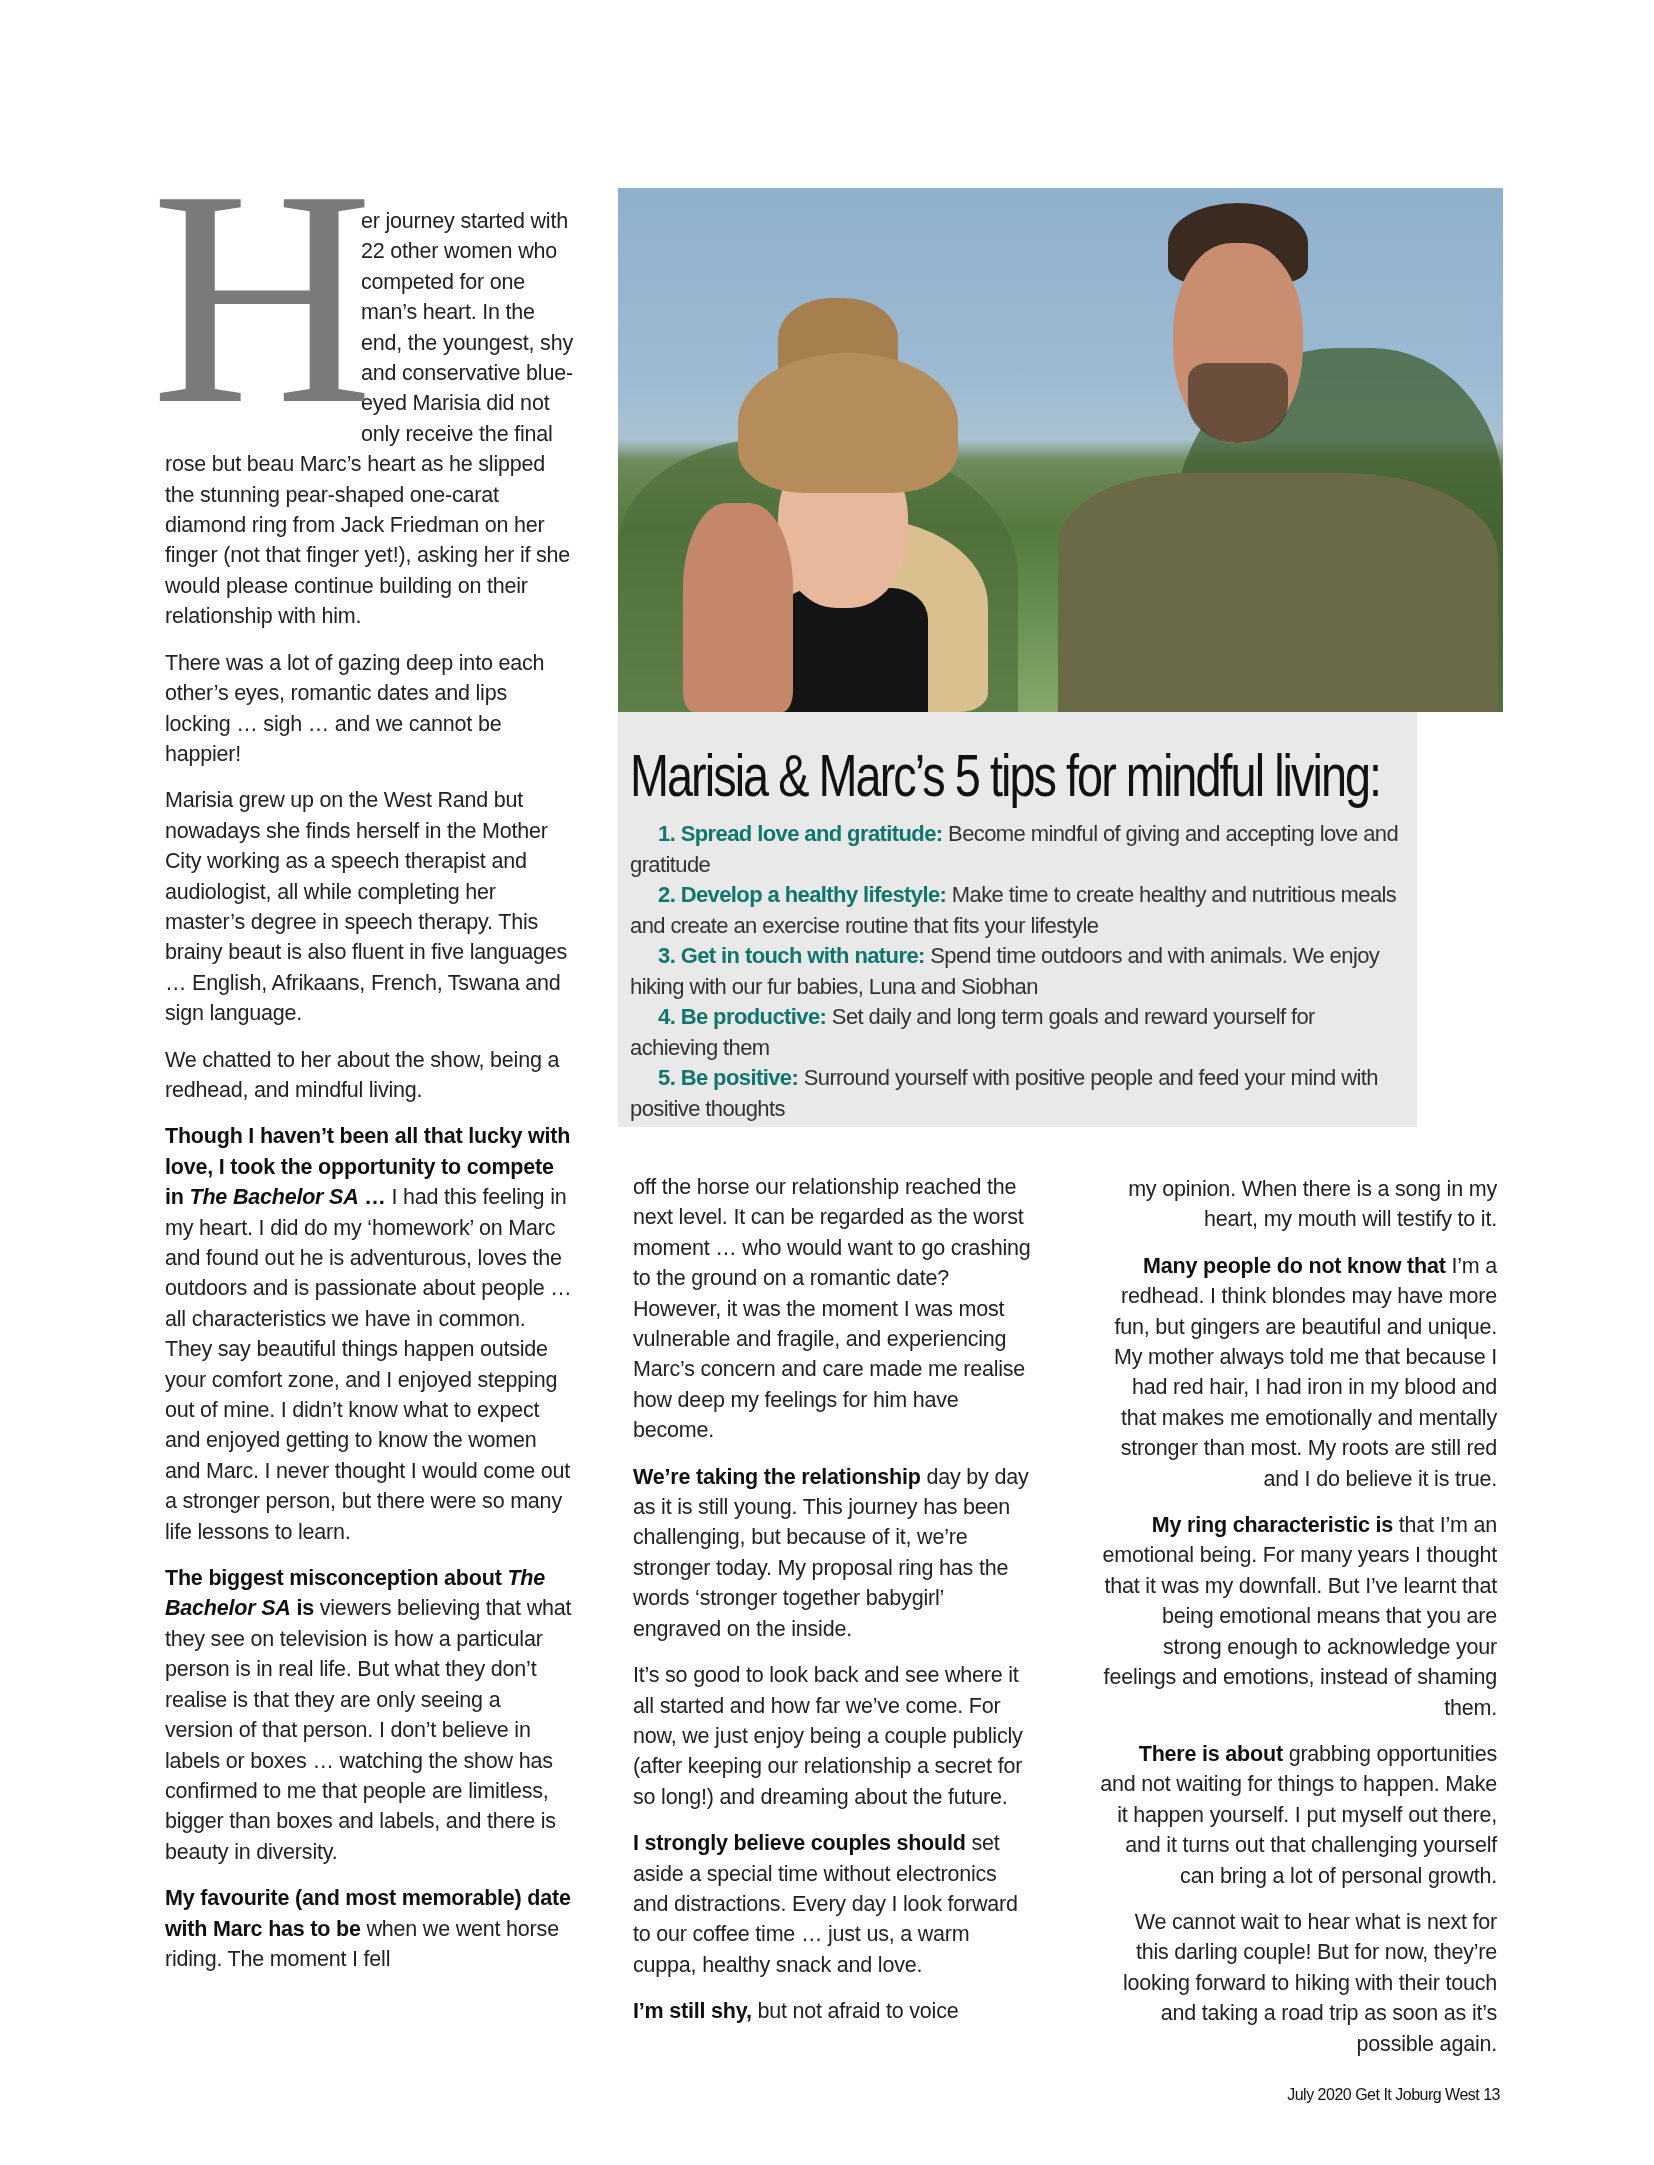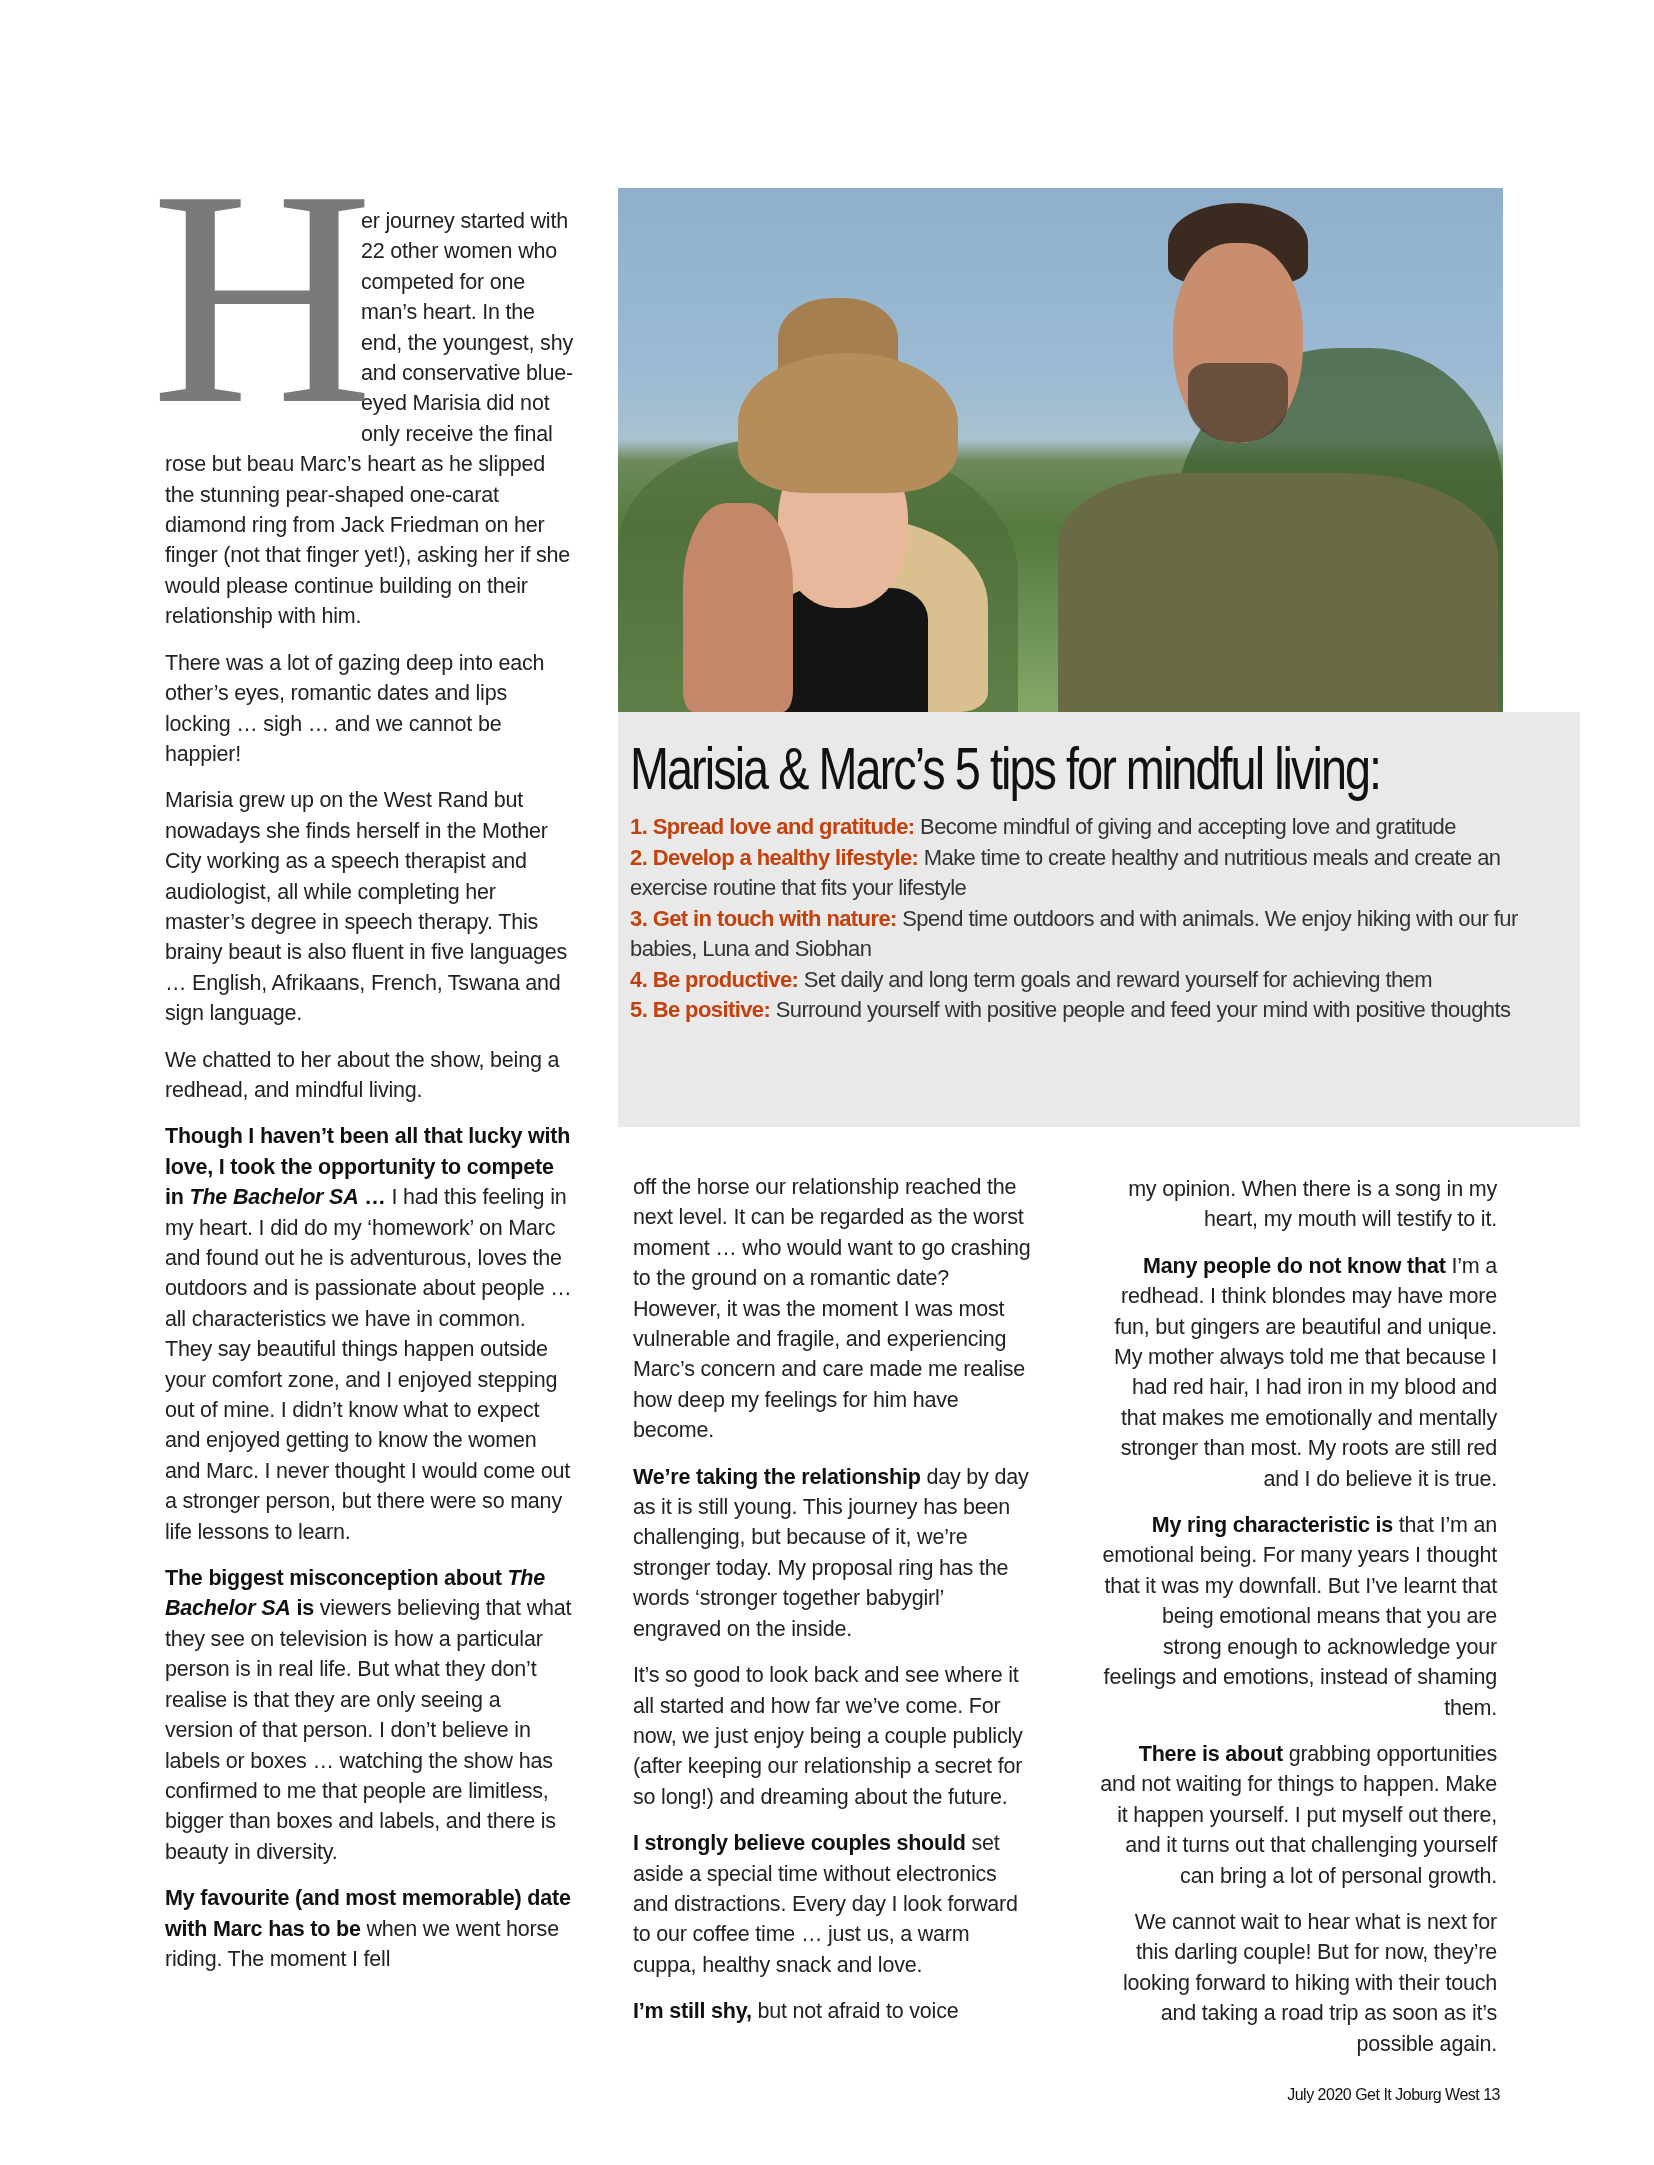--- a/index.html
+++ b/index.html
@@ -20,25 +20,25 @@
   .photo .woman-hair { position:absolute; left:90px; top:330px; width:280px; height:194px; background:#d9c08e; border-radius:45% 45% 10% 10%; }
   .photo .woman-face { position:absolute; left:160px; top:250px; width:130px; height:170px; background:#e8b89c; border-radius:48% 48% 45% 45%; }
   .photo .hat { position:absolute; left:120px; top:165px; width:220px; height:140px; background:#b58d5a; border-radius:50% 50% 30% 30%; }
   .photo .hat-top { position:absolute; left:160px; top:110px; width:120px; height:90px; background:#a67f4e; border-radius:45% 45% 10% 10%; }
   .photo .woman-top { position:absolute; left:160px; top:400px; width:150px; height:124px; background:#141414; border-radius:25% 25% 0 0; }
   .photo .man-shirt { position:absolute; left:440px; top:285px; width:440px; height:239px; background:#6b6a47; border-radius:30% 35% 0 0; }
   .photo .man-face { position:absolute; left:555px; top:55px; width:130px; height:200px; background:#c98e6f; border-radius:45% 45% 48% 48%; }
   .photo .man-hair { position:absolute; left:550px; top:15px; width:140px; height:80px; background:#3a2a1f; border-radius:50% 50% 20% 20%; }
   .photo .man-beard { position:absolute; left:570px; top:175px; width:100px; height:80px; background:#4a3a2c; border-radius:20% 20% 50% 50%; opacity:.75; }
   .photo .man-arm { position:absolute; left:65px; top:315px; width:110px; height:209px; background:#c4876a; border-radius:40% 40% 10% 10%; }
-  .tips { position:absolute; left:618px; top:712px; width:962px; height:415px; background:#e9e9e9; box-sizing:border-box; padding:4px 12px; }
+  .tips { position:absolute; left:618px; top:712px; width:799px; height:415px; background:#e9e9e9; box-sizing:border-box; padding:11px 12px; }
   .tips-title { font-family:"Liberation Sans Narrow","Liberation Sans", sans-serif; font-size:60px; line-height:70px; margin-top:18px; color:#111; letter-spacing:-2.5px; transform:scaleX(0.78); transform-origin:left center; white-space:nowrap; font-weight:normal; }
   .tips-list { margin-top:8px; font-size:22px; line-height:30.5px; color:#333; letter-spacing:-0.6px; }
   .tips-list .tip { margin:0; }
-  .tips-list b { color:#c2410c; }
+  .tips-list b { color:#0f766e;margin-left:28px; }
   .footer { position:absolute; right:154px; top:2086px; font-size:16px; color:#111; letter-spacing:-0.5px; font-family:"Liberation Sans", sans-serif; }
 </style>
 </head>
 <body>
 
 <div id="col-left" class="col">
   <div class="dropcap-wrap">
     <span class="dropcap">H</span>
   </div>
   <div>

